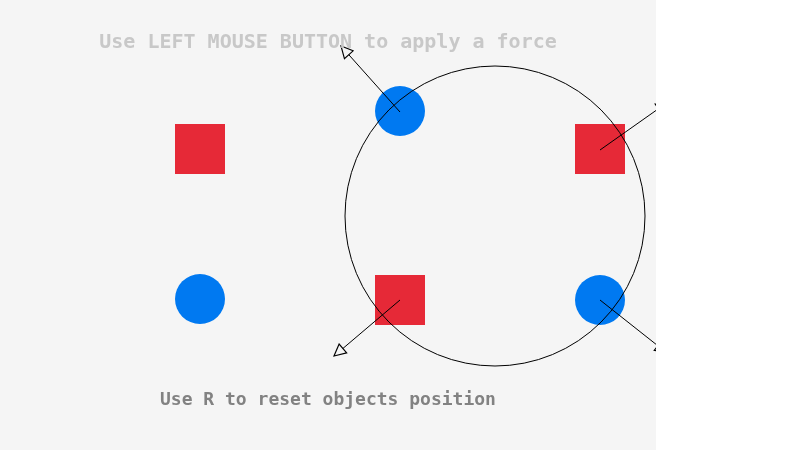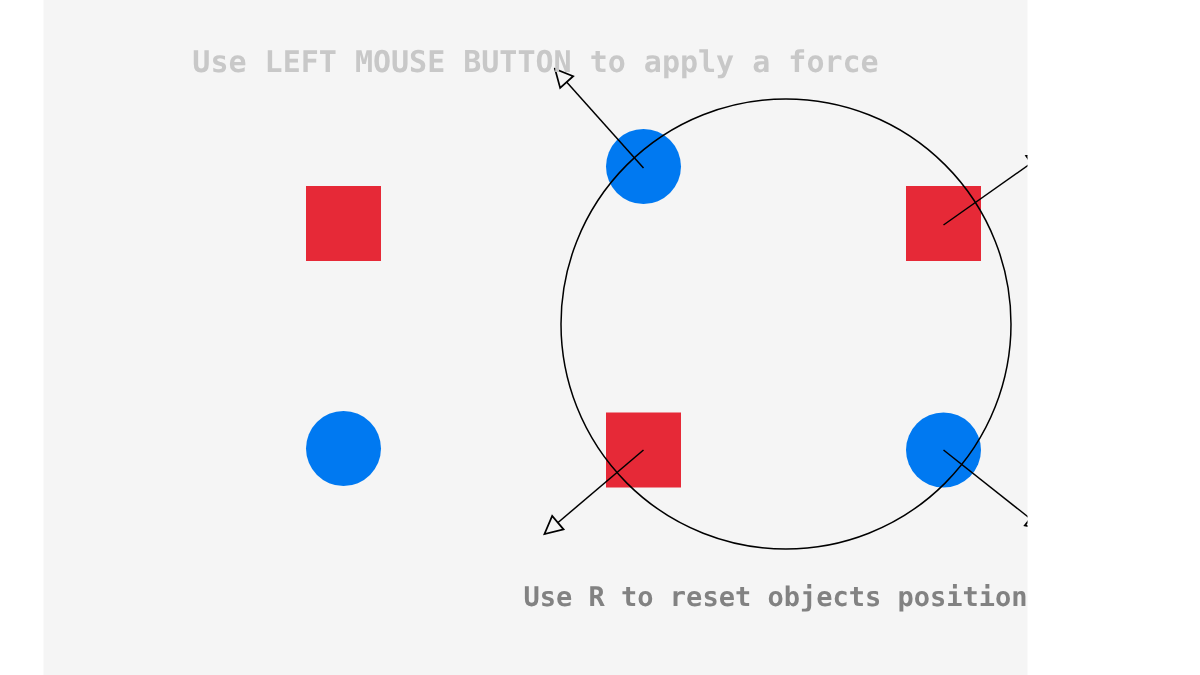--- a/index.html
+++ b/index.html
@@ -37,21 +37,21 @@
     position: absolute;
     left: 0;
     top: 0;
     width: 800px;
     height: 450px;
   }
 </style>
 </head>
 <body>
 
-<div class="window" style="background: rgb(245, 245, 245); width: 656px; height: 450px; margin-left: 29px;">
+<div class="window" style="background: rgb(245, 245, 245); width: 656px; height: 450px;">
 
   <svg class="scene" width="800" height="450" viewBox="0 0 800 450" xmlns="http://www.w3.org/2000/svg">
     <defs>
       <marker id="arrowhead" viewBox="0 0 12 12" refX="11" refY="6" markerWidth="14" markerHeight="14" markerUnits="userSpaceOnUse" orient="auto">
         <path d="M1,1 L11,6 L1,11 Z" stroke-width="1" fill="#F5F5F5" stroke="#000000"></path>
       </marker>
     </defs>
     <g id="scene-objects">
         <rect x="175" y="124" width="50" height="50" fill="#E62937"></rect>
         <rect x="575" y="124" width="50" height="50" fill="#E62937"></rect>
@@ -64,15 +64,15 @@
         <circle cx="495" cy="216" r="150" fill="none" stroke="#000000" stroke-width="1"></circle>
         <line x1="400" y1="112" x2="341" y2="46" stroke="#000000" stroke-width="1" marker-end="url(#arrowhead)"></line>
         <line x1="600" y1="150" x2="668" y2="102" stroke="#000000" stroke-width="1" marker-end="url(#arrowhead)"></line>
         <line x1="400" y1="300" x2="334" y2="356" stroke="#000000" stroke-width="1" marker-end="url(#arrowhead)"></line>
         <line x1="600" y1="300" x2="667" y2="353" stroke="#000000" stroke-width="1" marker-end="url(#arrowhead)"></line>
       </g>
   </svg>
 
   <div class="hint hint-top" style="color: rgb(200, 200, 200);">Use LEFT MOUSE BUTTON to apply a force</div>
 
-  <div class="hint hint-bottom" style="color: rgb(130, 130, 130); text-align: right;">Use R to reset objects position</div>
+  <div class="hint hint-bottom" style="color: rgb(130, 130, 130);">Use R to reset objects position</div>
 
 </div>
 
 </body></html>

